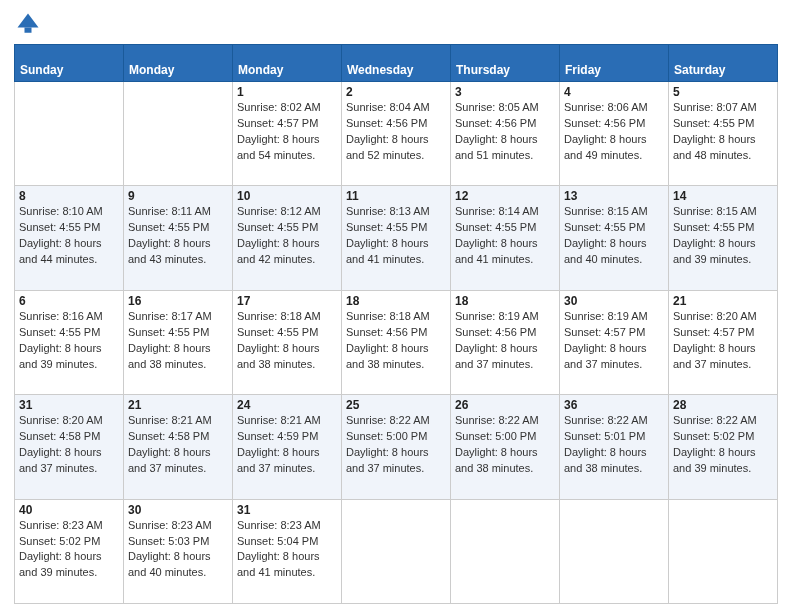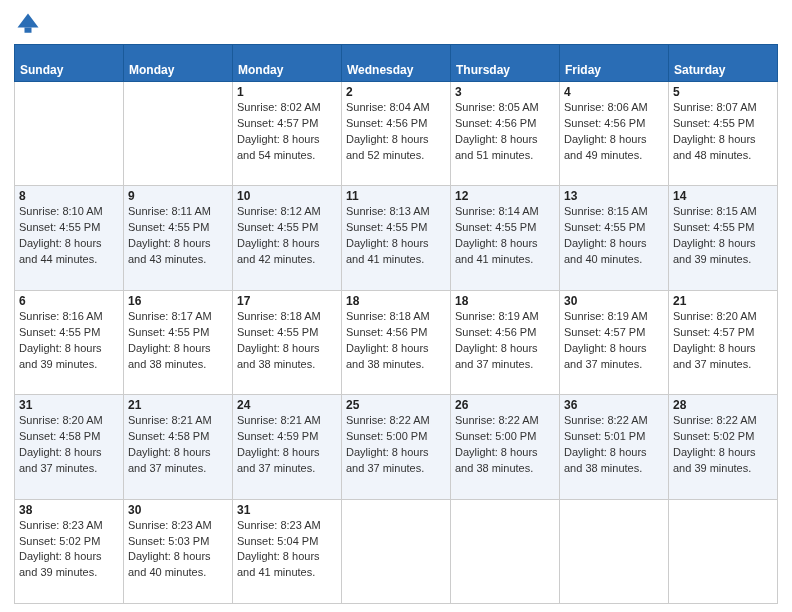--- a/index.html
+++ b/index.html
@@ -242,21 +242,21 @@
             <span class="day-num">36</span>
             <div class="day-info">Sunrise: 8:22 AM<br>Sunset: 5:01 PM<br>Daylight: 8 hours<br>and 38 minutes.</div>
           </td>
           <td>
             <span class="day-num">28</span>
             <div class="day-info">Sunrise: 8:22 AM<br>Sunset: 5:02 PM<br>Daylight: 8 hours<br>and 39 minutes.</div>
           </td>
         </tr>
         <tr>
           <td>
-            <span class="day-num">38</span>
+            <span class="day-num">40</span>
             <div class="day-info">Sunrise: 8:23 AM<br>Sunset: 5:02 PM<br>Daylight: 8 hours<br>and 39 minutes.</div>
           </td>
           <td>
             <span class="day-num">30</span>
             <div class="day-info">Sunrise: 8:23 AM<br>Sunset: 5:03 PM<br>Daylight: 8 hours<br>and 40 minutes.</div>
           </td>
           <td>
             <span class="day-num">31</span>
             <div class="day-info">Sunrise: 8:23 AM<br>Sunset: 5:04 PM<br>Daylight: 8 hours<br>and 41 minutes.</div>
           </td>

